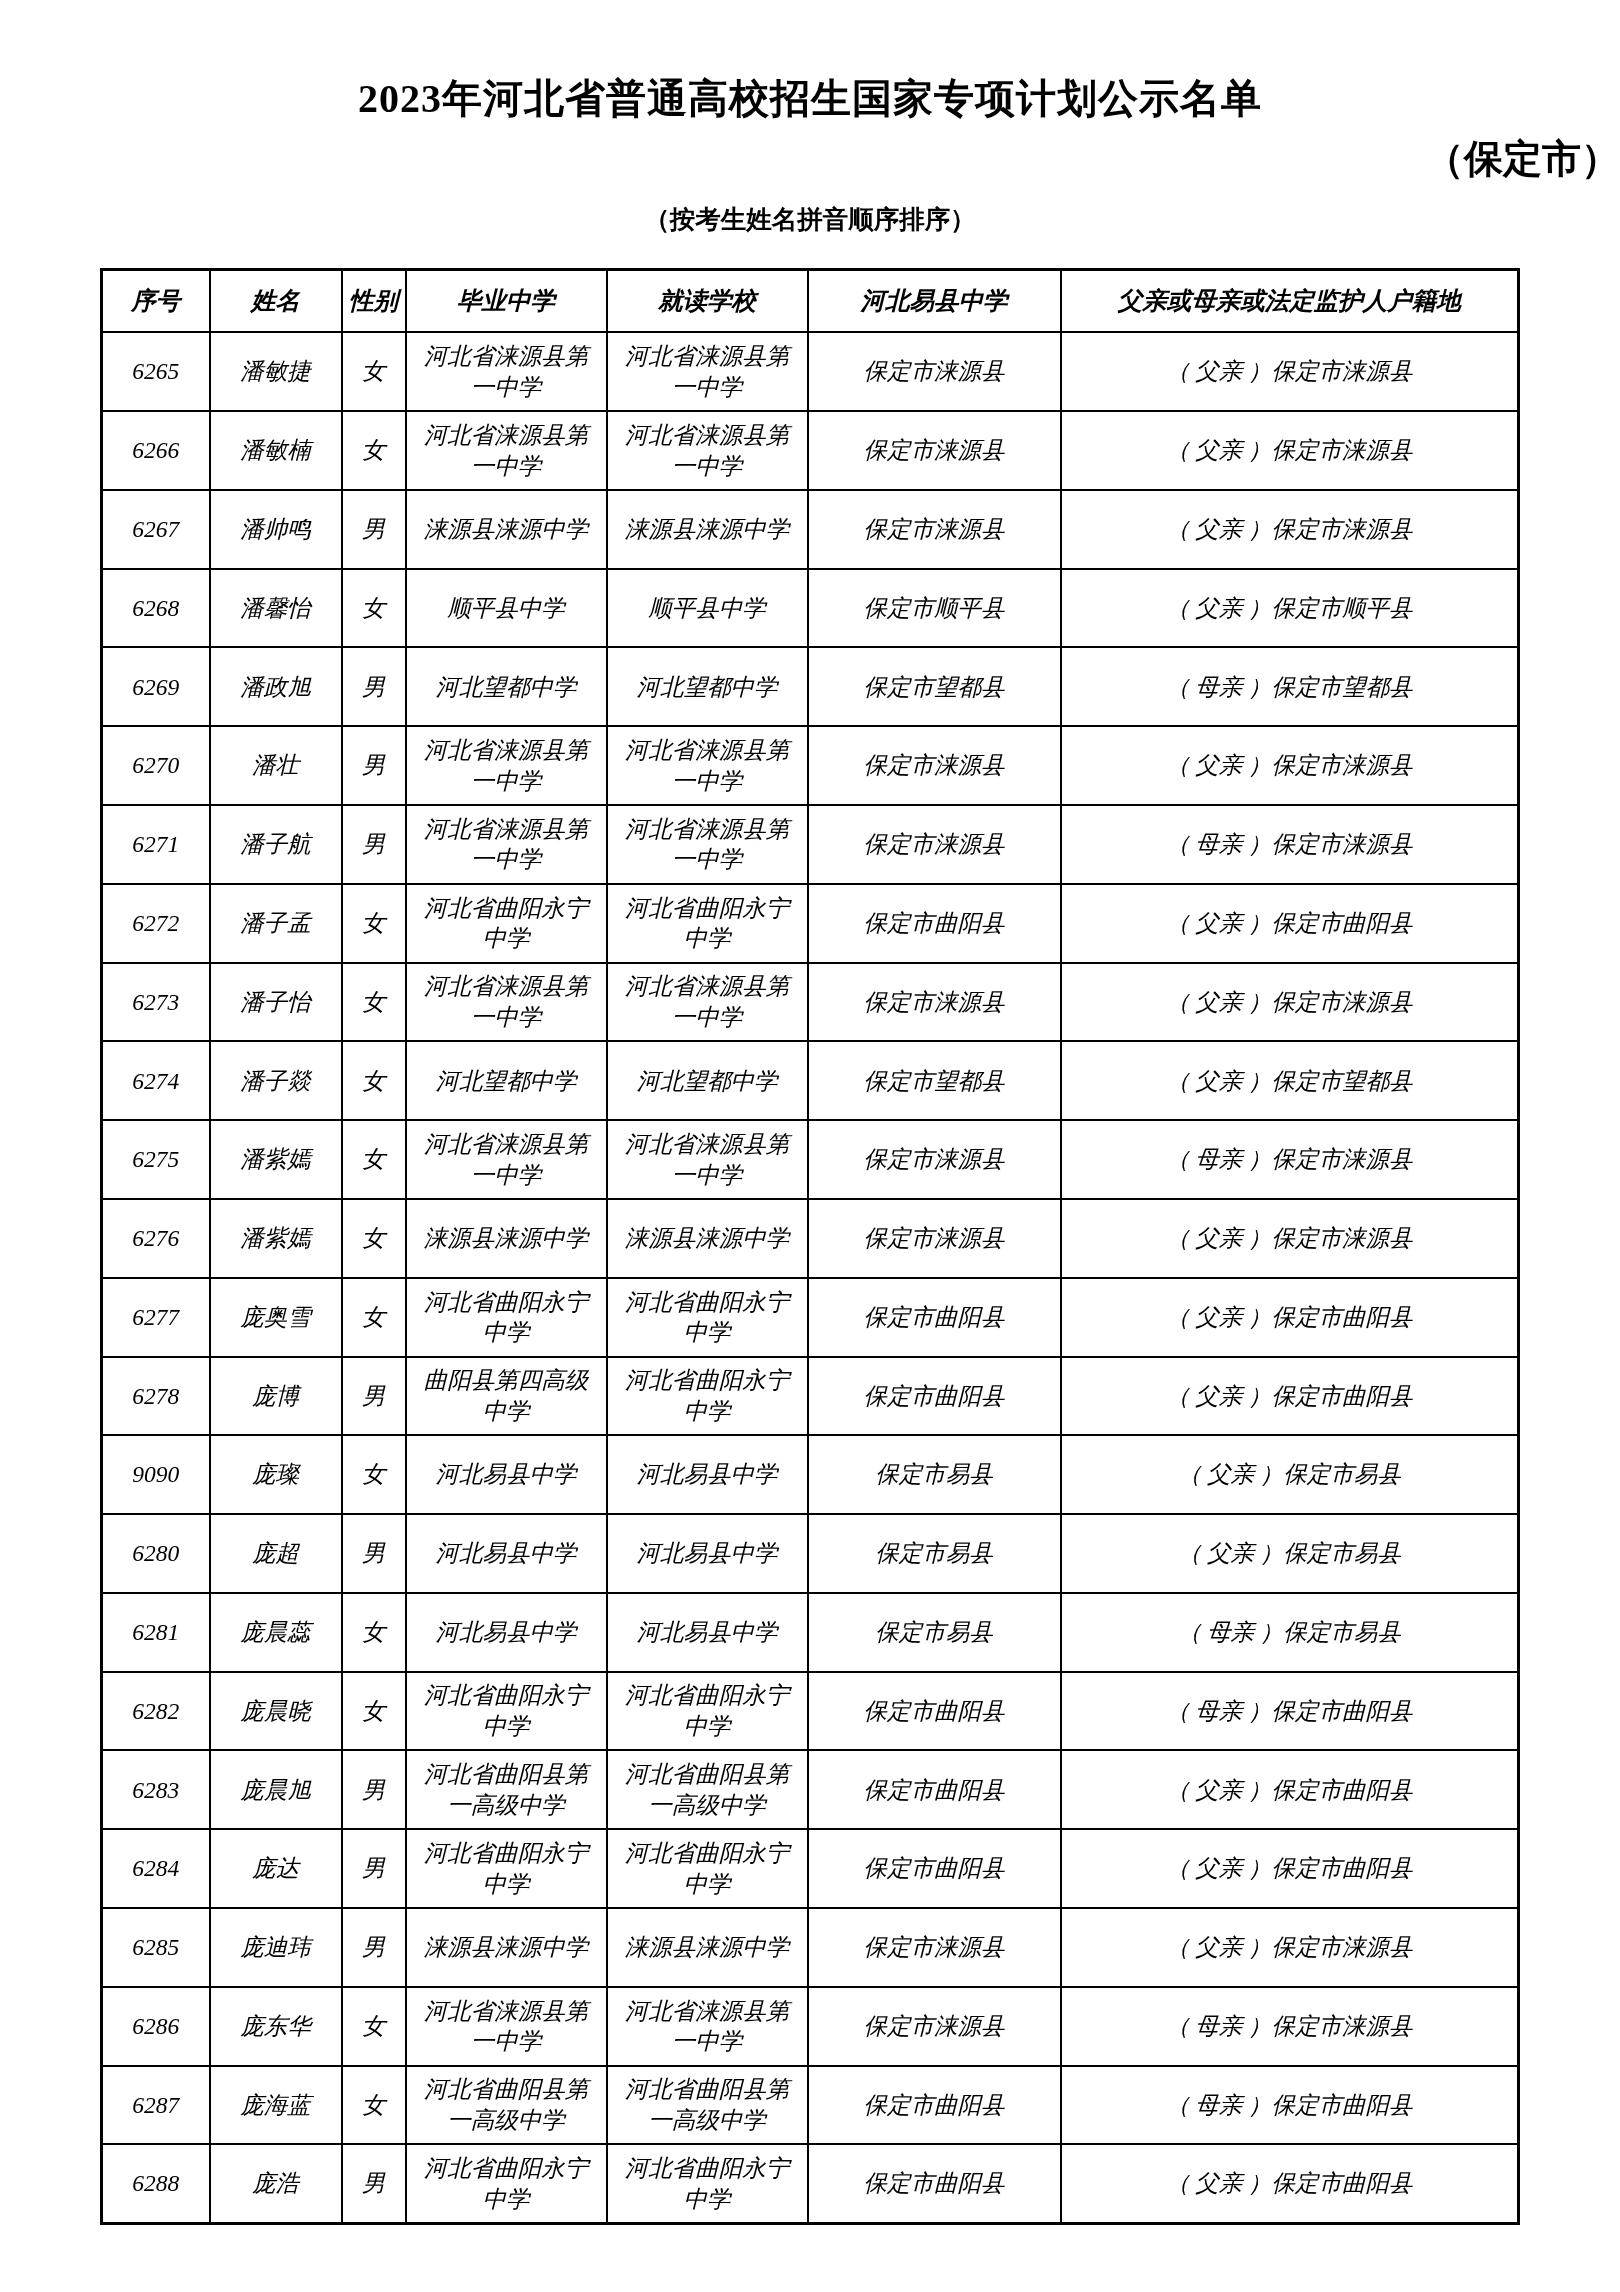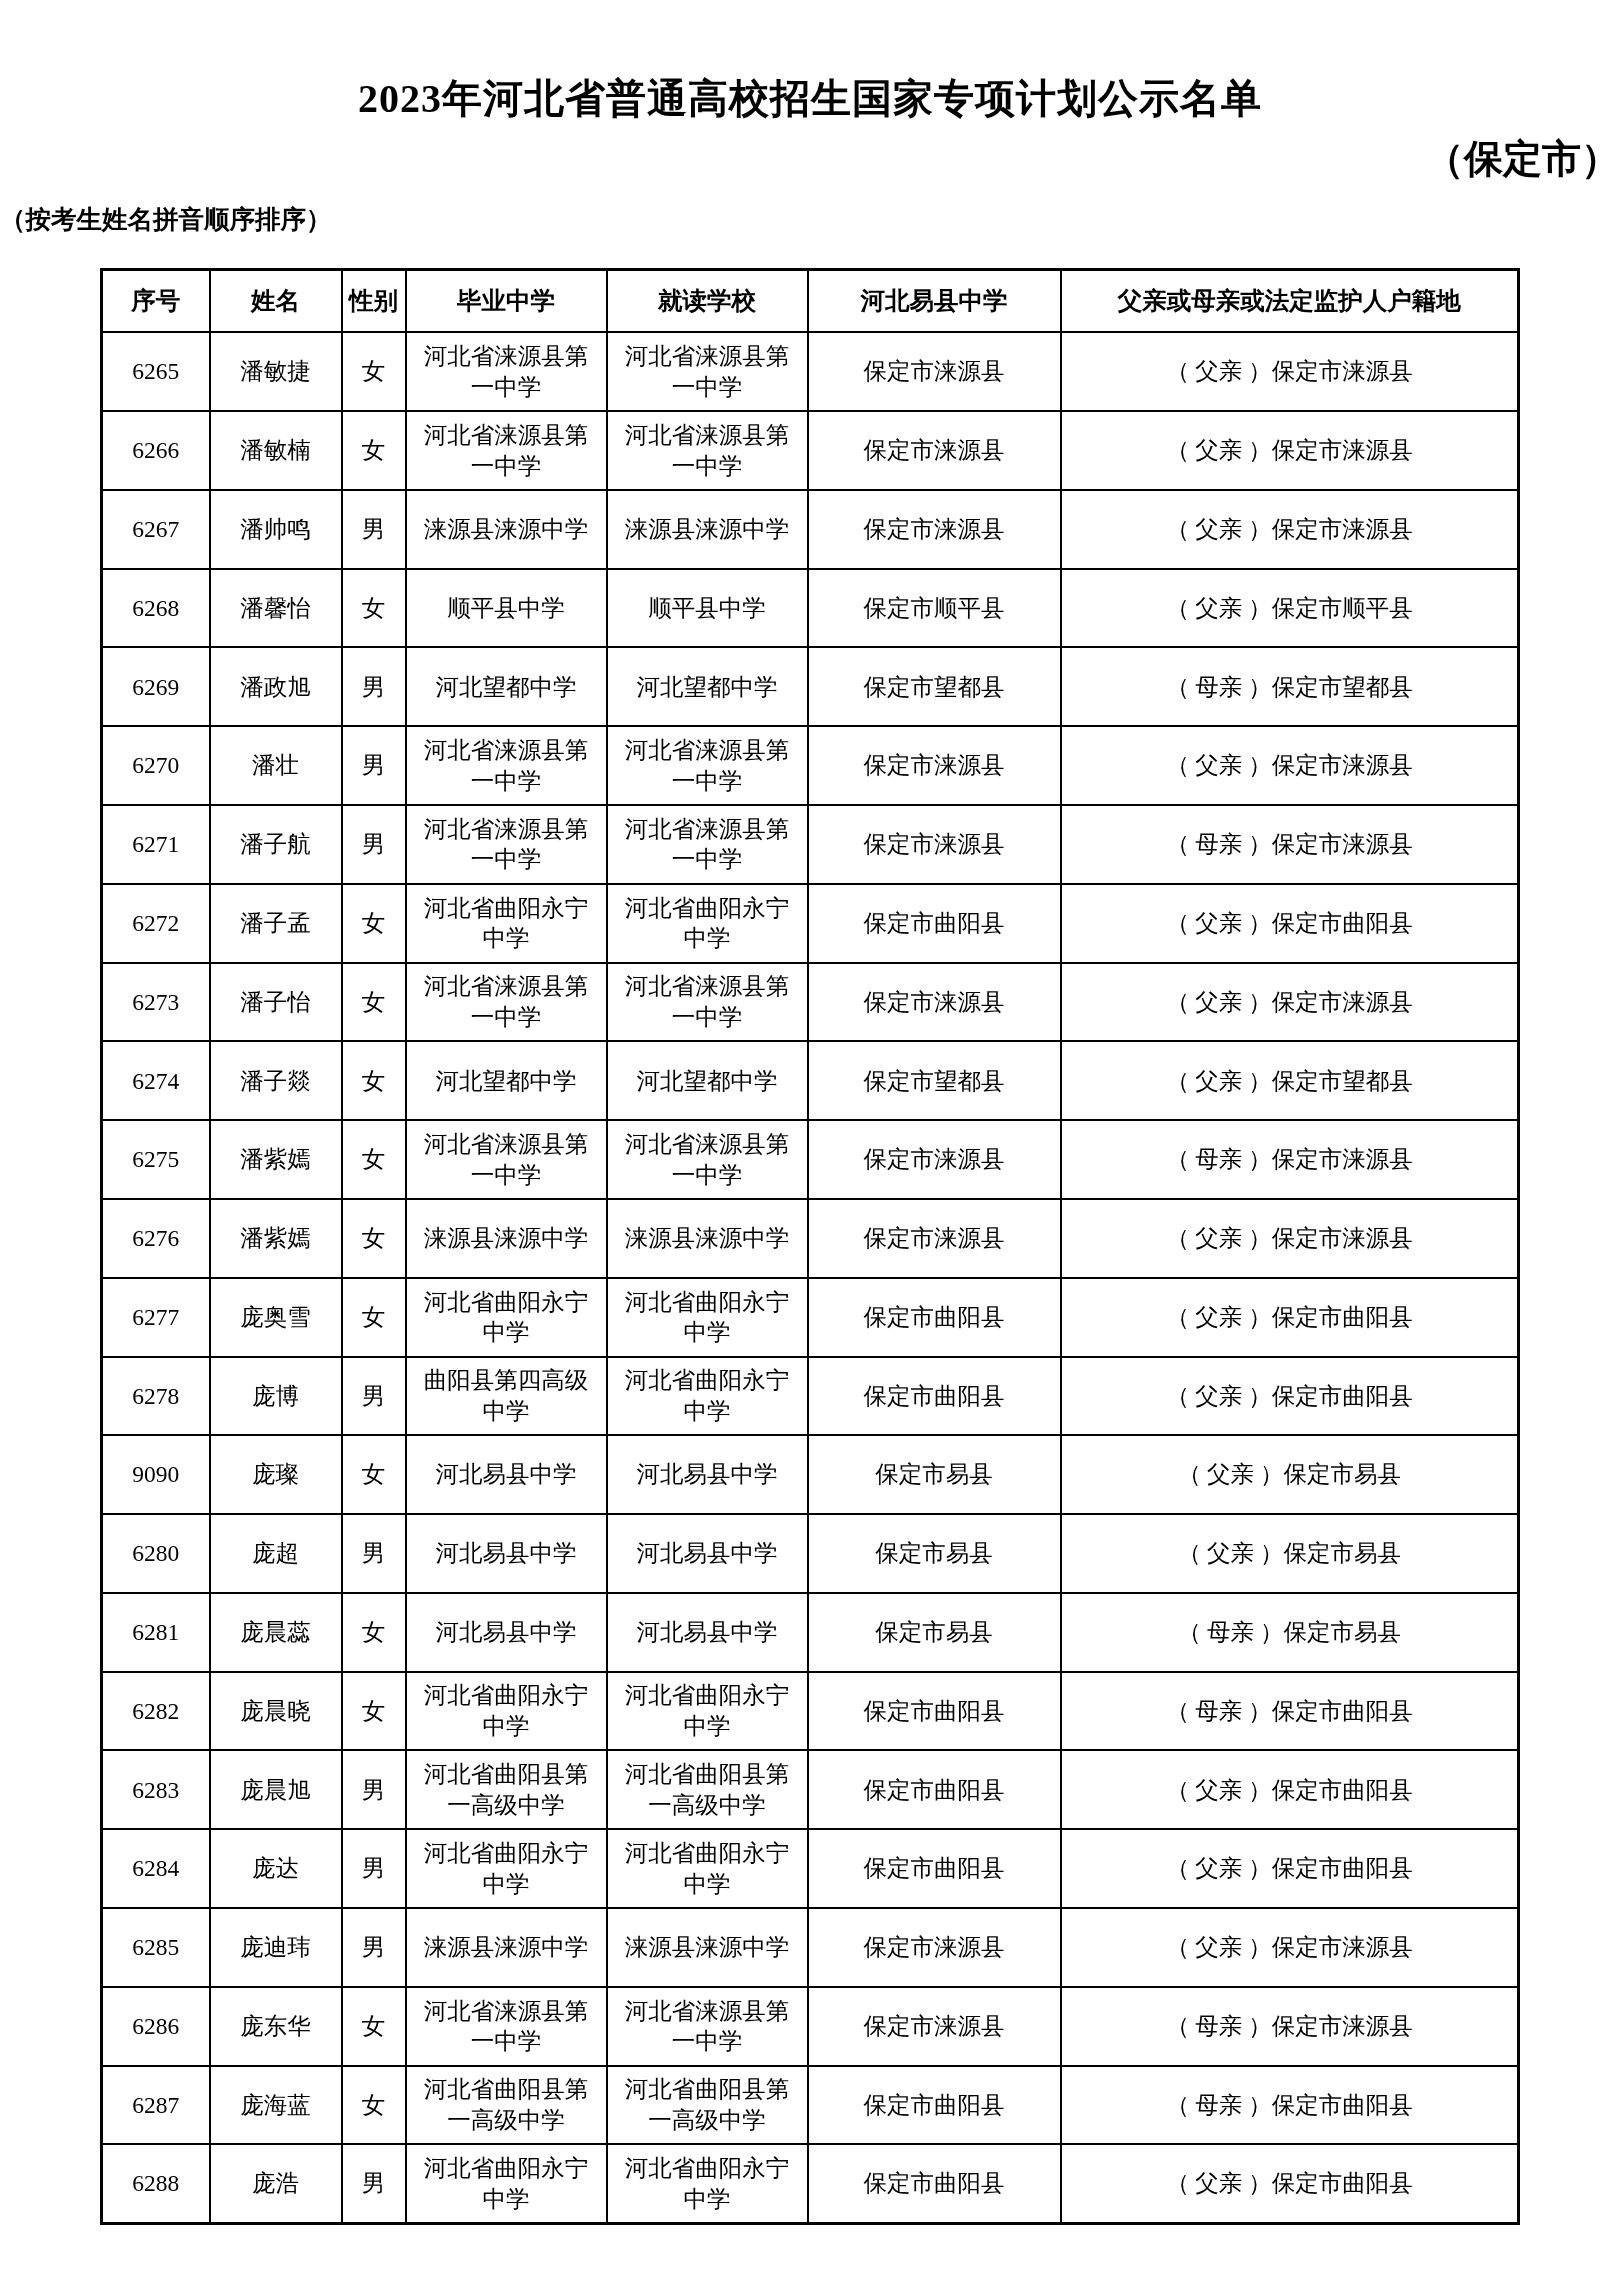--- a/index.html
+++ b/index.html
@@ -22,29 +22,31 @@
     letter-spacing: 1px;
   }
   .doc-subtitle {
     margin: 5.9px 0 0 0;
     text-align: right;
     font-size: 39px;
     font-weight: bold;
   }
   .doc-sortnote {
     margin: 15.7px 0 0 0;
+    text-align: center;
     font-size: 25.5px;
     font-weight: bold;
   }
   table.roster {
     margin: 31px auto 0 auto;
     width: 1416px;
     border-collapse: collapse;
     table-layout: fixed;
     border: 3.9px solid #000;
+    font-style: italic;
   }
   table.roster th, table.roster td {
     border: 2.9px solid #000;
     text-align: center;
     vertical-align: middle;
     padding: 3.9px 5.9px;
     overflow: hidden;
     word-break: break-all;
     line-height: 1.3;
   }

